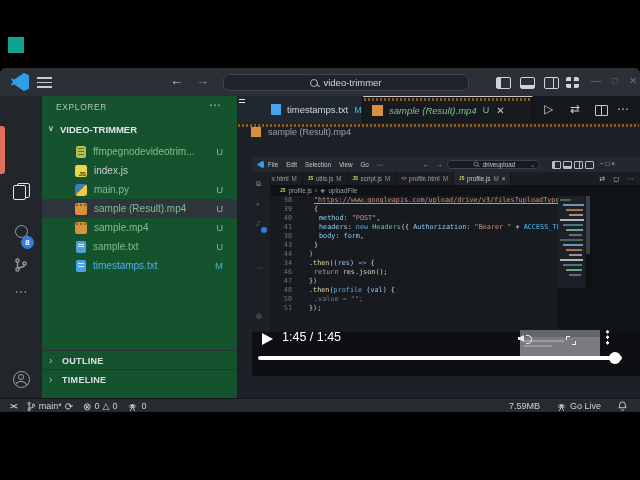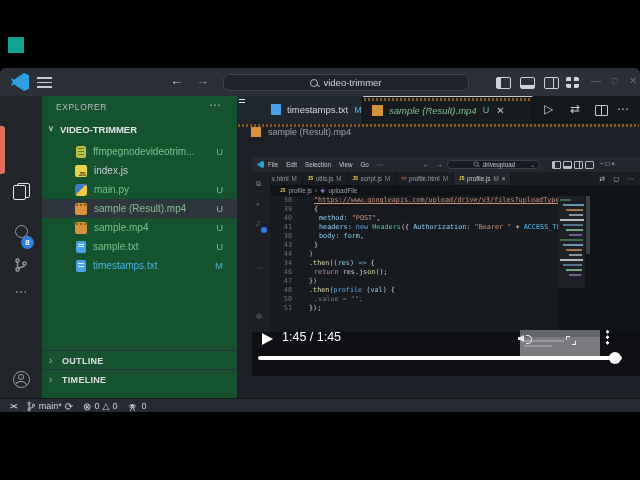--- a/index.html
+++ b/index.html
@@ -480,15 +480,32 @@
         <span style="font-size:9px;">△</span>
         <span>0</span>
       </div>
       <div class="sb-item">
         <svg class="sbi" width="11" height="11" viewBox="0 0 16 16" fill="none" stroke="#ccd1d7" stroke-width="1.3">
           <circle cx="8" cy="7" r="1.4" fill="#ccd1d7"></circle>
             <path d="M5 14l3-6 3 6M4.5 9.5a5 5 0 017 0M3 7.5a6.5 6.5 0 0110 0" stroke-linecap="round"></path>
         </svg>
         <span>0</span>
       </div>
+      <div class="sb-right">
+        <div class="sb-item">
+            <span>7.59MB</span>
+          </div>
+        <div class="sb-item">
+          <svg class="sbi" width="11" height="11" viewBox="0 0 16 16" fill="none" stroke="#ccd1d7" stroke-width="1.3">
+            <circle cx="8" cy="7" r="1.4" fill="#ccd1d7"></circle>
+              <path d="M5 14l3-6 3 6M4.5 9.5a5 5 0 017 0M3 7.5a6.5 6.5 0 0110 0" stroke-linecap="round"></path>
+          </svg>
+          <span>Go Live</span>
+        </div>
+        <div class="sb-item" style="margin-right:12px;">
+          <svg class="sbi" width="11" height="12" viewBox="0 0 16 16" fill="none" stroke="#ccd1d7" stroke-width="1.4">
+            <path d="M8 2a4 4 0 014 4c0 3 1.2 4.5 1.2 4.5H2.8S4 9 4 6a4 4 0 014-4zM6.5 13a1.5 1.5 0 003 0"></path>
+          </svg>
+        </div>
+      </div>
     </div>
   </div>
 </div>
 
 </body></html>

